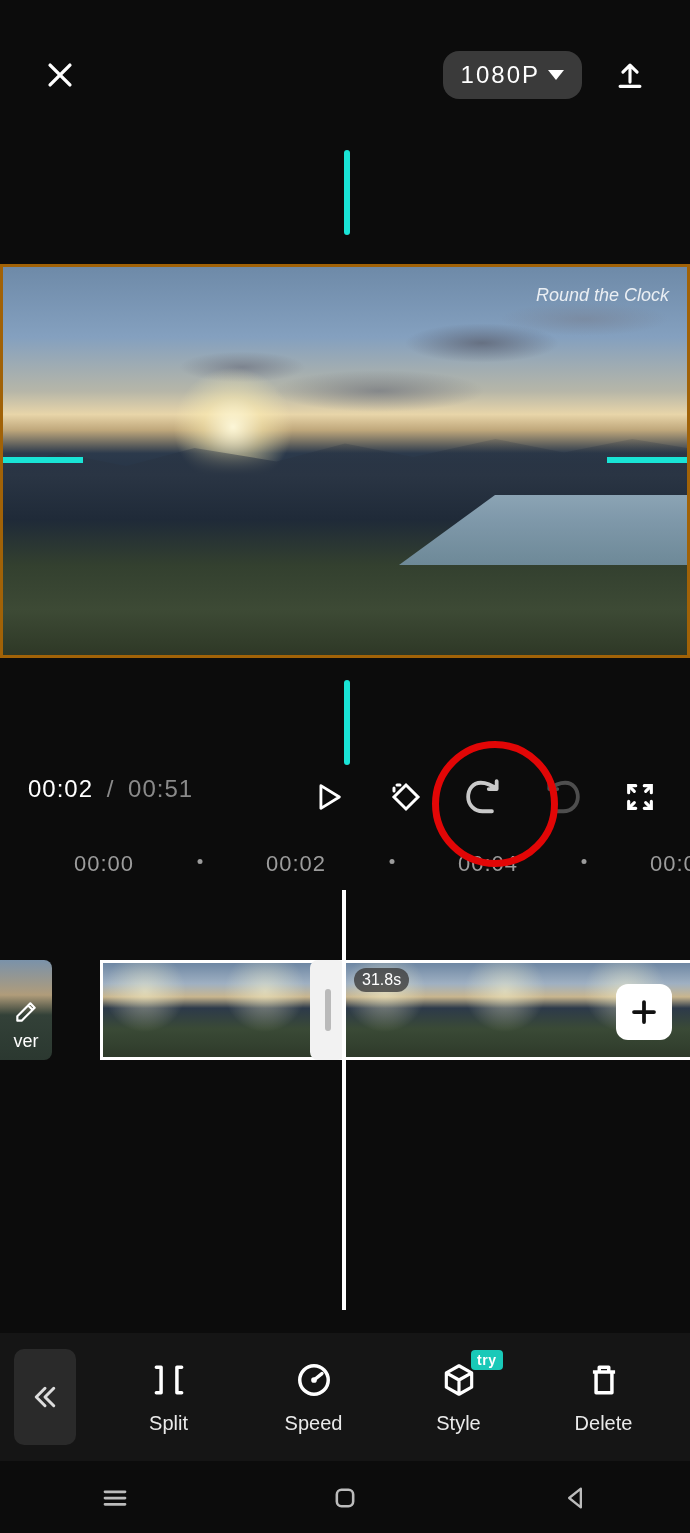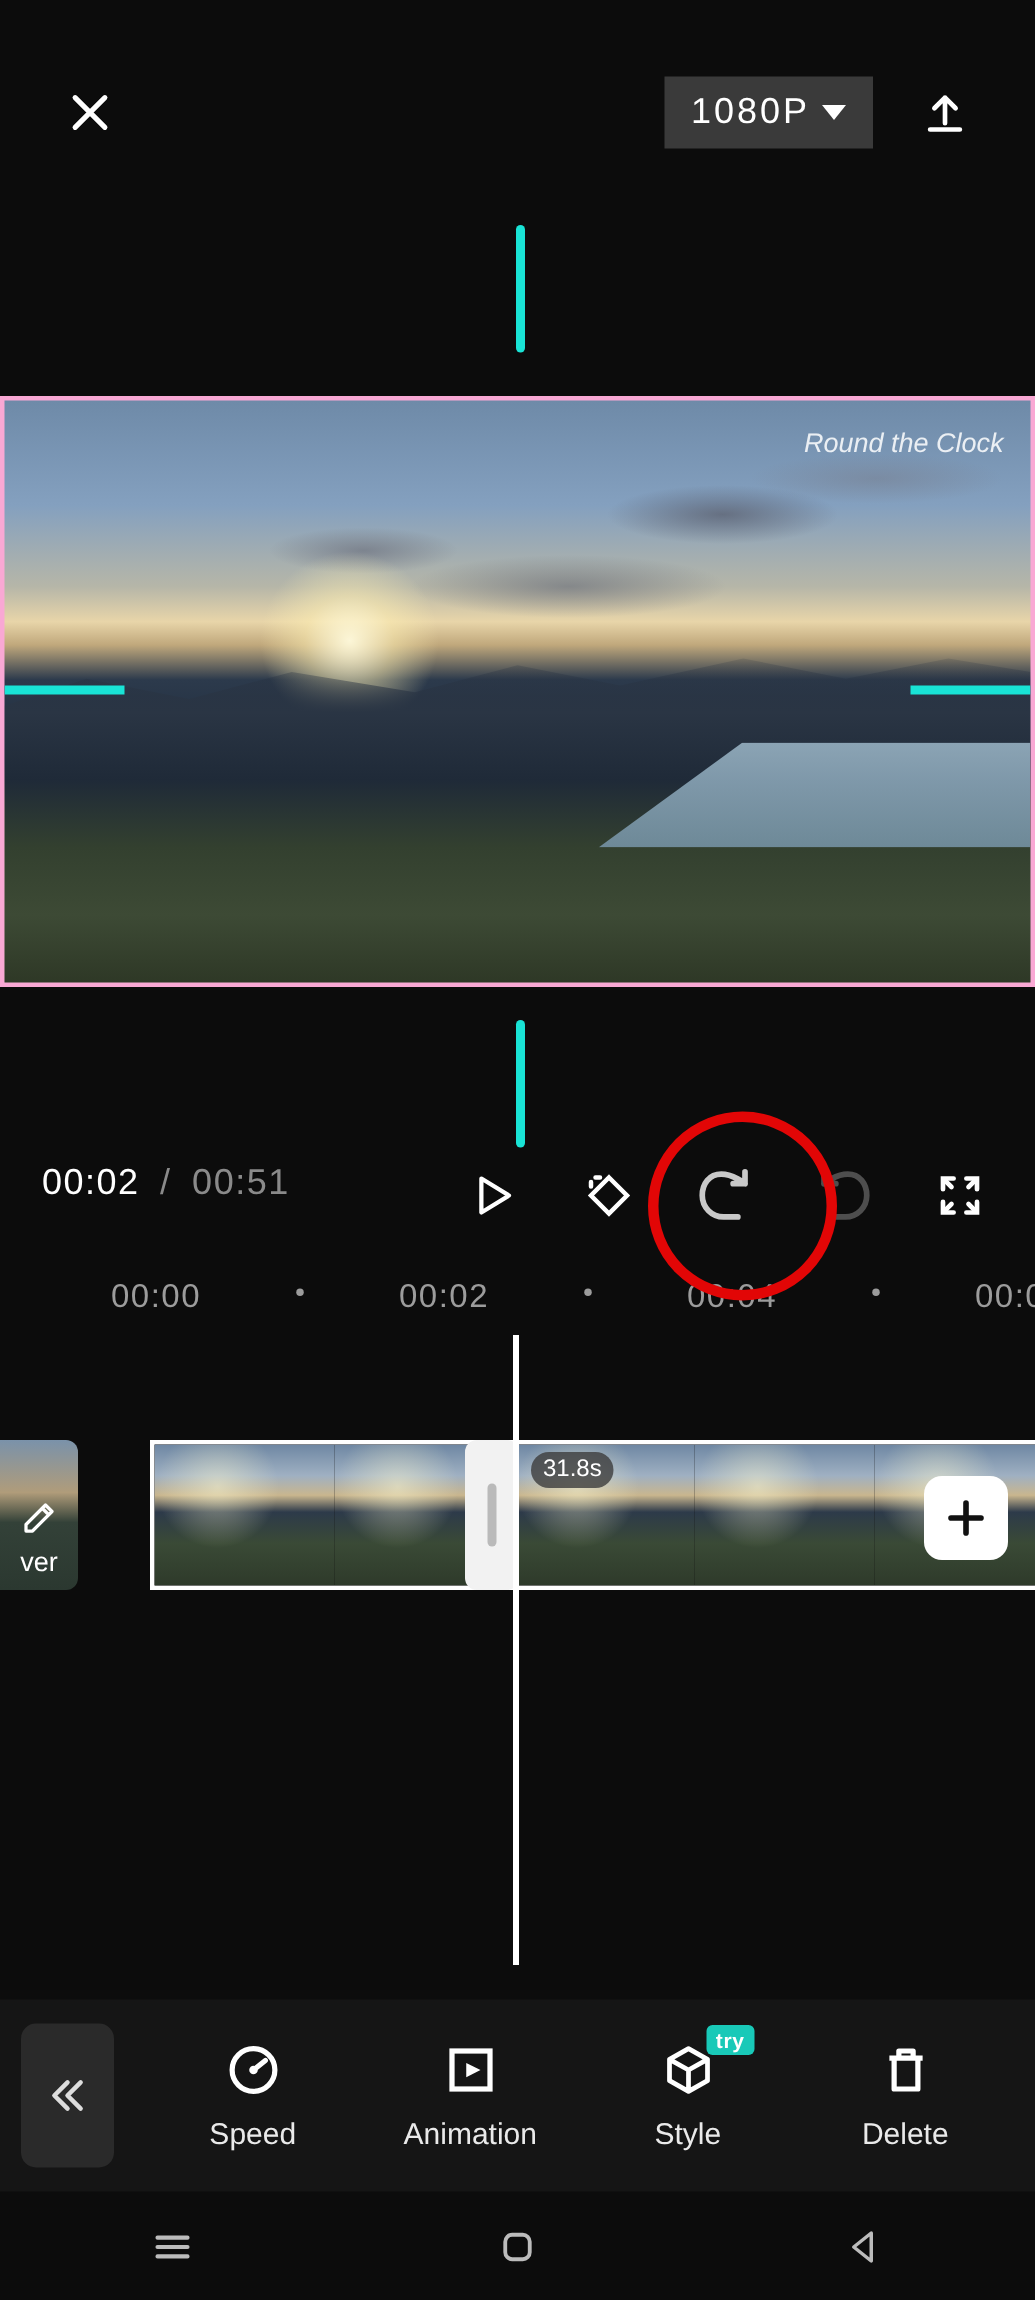--- a/index.html
+++ b/index.html
@@ -23,21 +23,21 @@
     padding: 0 40px;
   }
   .close-btn {
     width: 40px; height: 40px;
     display: flex; align-items: center; justify-content: center;
     cursor: pointer;
   }
   .top-spacer { flex: 1; }
   .res-btn {
     background: #3a3a3a;
-    border-radius: 0;
+    border-radius: 16px;
     padding: 10px 18px;
     font-size: 24px;
     font-weight: 500;
     letter-spacing: 2px;
     display: flex;
     align-items: center;
     gap: 8px;
     cursor: pointer;
   }
   .res-caret {
@@ -64,21 +64,21 @@
     border-radius: 3px;
   }
 
   
   .preview {
     position: absolute;
     top: 264px;
     left: 0;
     width: 690px;
     height: 394px;
-    background: #f9a8d4;
+    background: #a16207;
     padding: 3px;
   }
   .preview-inner {
     width: 100%; height: 100%;
     position: relative;
     overflow: hidden;
     background: linear-gradient(to bottom,
       #6e8aa8 0%, #84a0bf 18%, #b6b6a8 32%,
       #e8d5a9 38%, #c0a87c 42%,
       #2c3a4c 48%, #1e2a3a 62%,
@@ -497,35 +497,34 @@
 <div class="bottom-bar">
   <div class="back-chip">
     <svg width="30" height="30" viewBox="0 0 24 24">
         <path d="M12 5 L5 12 L12 19 M19 5 L12 12 L19 19" stroke="#ddd" stroke-width="2.4" fill="none" stroke-linecap="round" stroke-linejoin="round"></path>
       </svg>
   </div>
   <div class="tool-row">
     <div class="tool">
       <div class="tool-icon">
         <svg width="38" height="38" viewBox="0 0 24 24">
+            <path d="M7 4 L7 20 M17 4 L17 20 M7 4 L4 4 M7 20 L4 20 M17 4 L20 4 M17 20 L20 20" stroke="#fff" stroke-width="2.2" fill="none" stroke-linecap="round"></path>
+          </svg>
+      </div>
+      <span class="tool-label">Split</span>
+    </div>
+    <div class="tool">
+      <div class="tool-icon">
+        <svg width="38" height="38" viewBox="0 0 24 24">
             <circle cx="12" cy="12" r="9" stroke="#fff" stroke-width="2.2" fill="none"></circle>
             <path d="M12 12 L17 8" stroke="#fff" stroke-width="2.2" stroke-linecap="round"></path>
             <circle cx="12" cy="12" r="1.8" fill="#fff"></circle>
           </svg>
       </div>
       <span class="tool-label">Speed</span>
-    </div>
-    <div class="tool">
-      <div class="tool-icon">
-        <svg width="38" height="38" viewBox="0 0 24 24">
-            <rect x="4" y="4" width="16" height="16" stroke="#fff" stroke-width="2.2" fill="none"></rect>
-            <path d="M10 9 L16 12 L10 15 Z" fill="#fff"></path>
-          </svg>
-      </div>
-      <span class="tool-label">Animation</span>
     </div>
     <div class="tool">
       <span class="try-tag">try</span>
       <div class="tool-icon">
         <svg width="38" height="38" viewBox="0 0 24 24">
             <path d="M12 3 L20 7.5 L20 16.5 L12 21 L4 16.5 L4 7.5 Z M4 7.5 L12 12 L20 7.5 M12 12 L12 21" stroke="#fff" stroke-width="2" fill="none" stroke-linejoin="round"></path>
           </svg>
       </div>
       <span class="tool-label">Style</span>
     </div>

